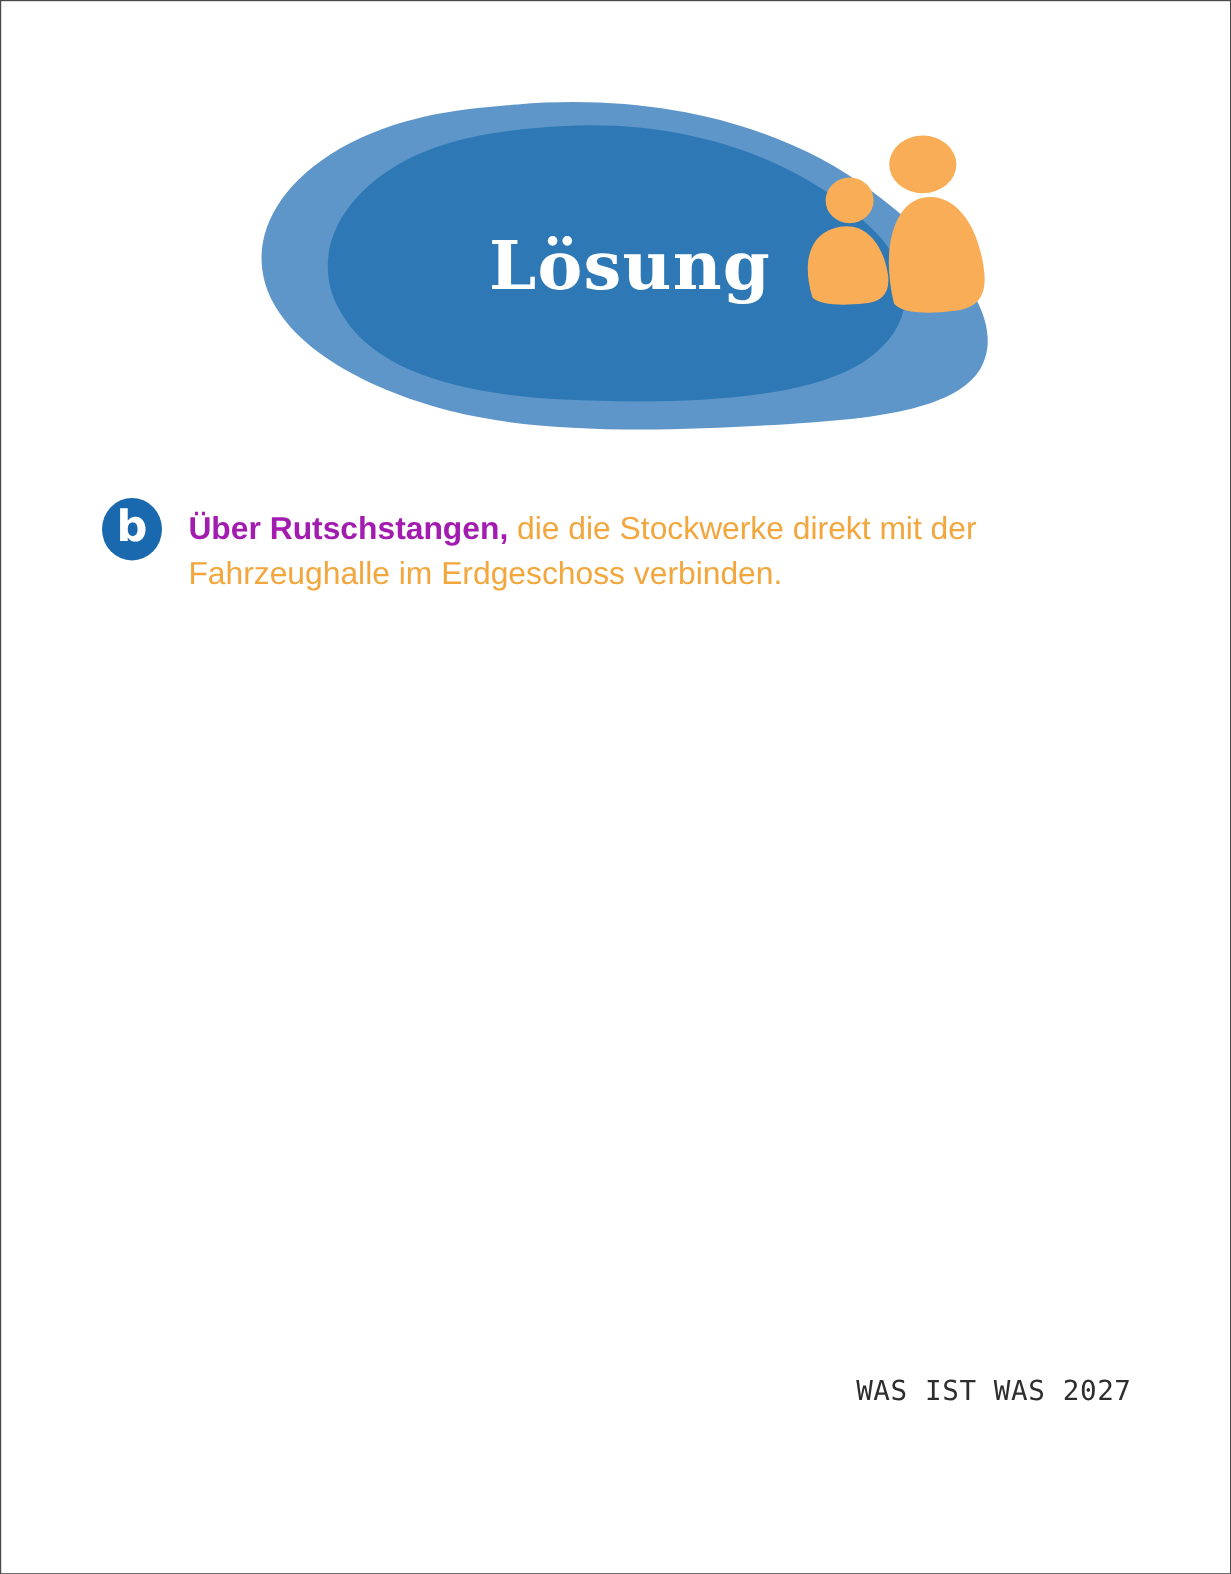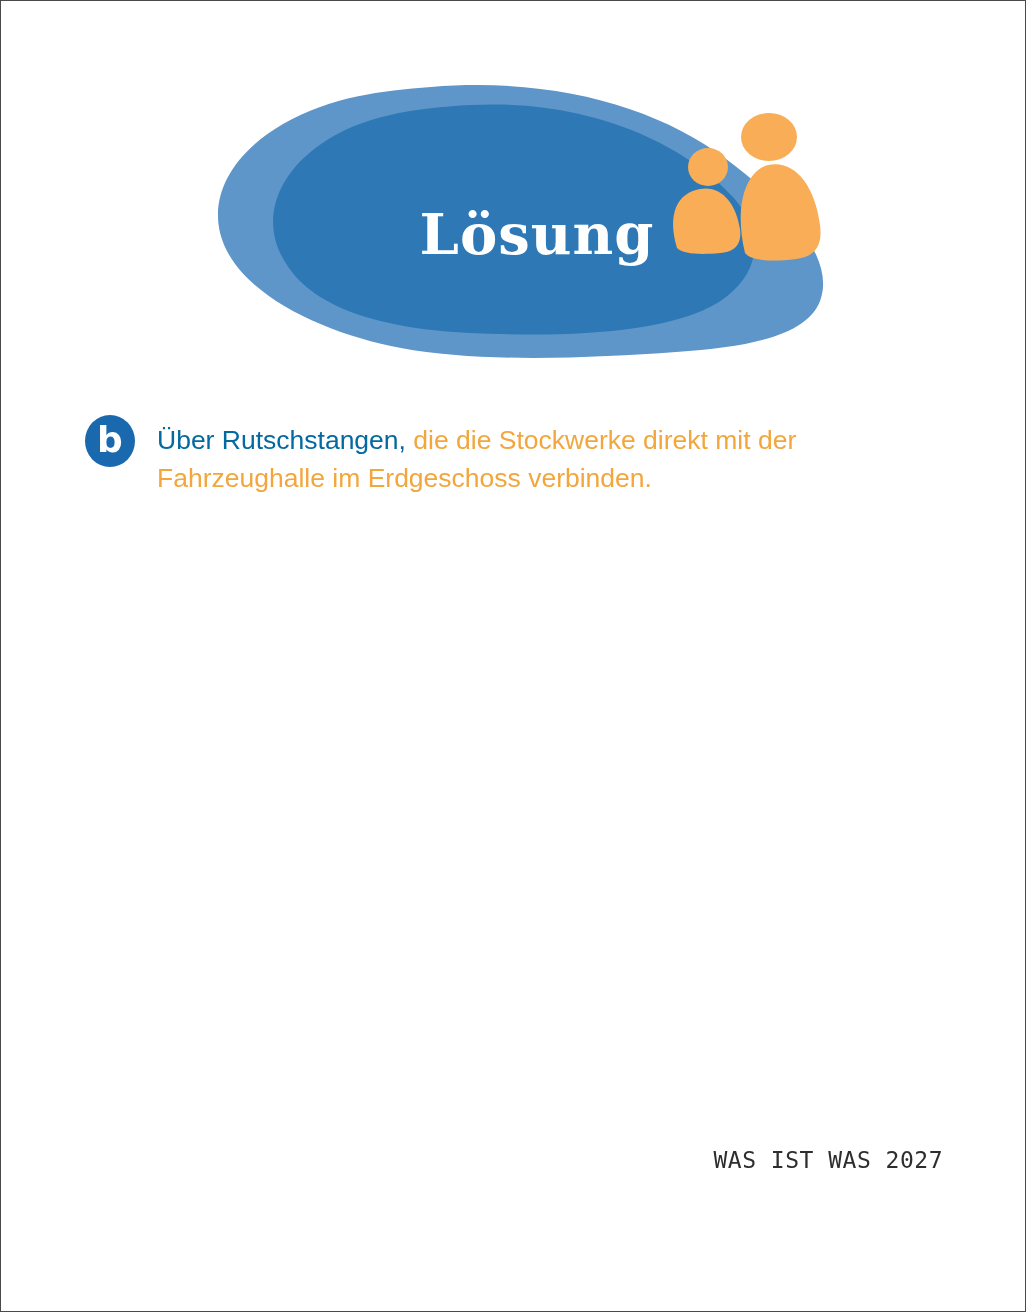--- a/index.html
+++ b/index.html
@@ -31,21 +31,21 @@
     display: block;
   }
   .blob-light { fill: #5E96C9; }
   .blob-dark  { fill: #2E79B5; }
   .person     { fill: #F8AD56; }
   .page-title {
     position: absolute;
     left: 280px;
     top: 186px;
     width: 480px;
-    margin: 16px;
+    margin: 4px;
     text-align: center;
     font-family: "DejaVu Serif", serif;
     font-weight: 700;
     font-size: 56px;
     line-height: 62px;
     color: #ffffff;
     letter-spacing: 1px;
   }
   .answer-row {
     position: absolute;
@@ -71,22 +71,22 @@
     box-sizing: content-box;
   }
   .answer-text {
     margin: 6px 0 0 22px;
     width: 724px;
     font-size: 26.5px;
     line-height: 38px;
     color: #F2A63C;
   }
   .answer-text strong {
-    font-weight: 400;
-    color: #0369a1;
+    font-weight: 700;
+    color: #a21caf;
     margin-top: 32px;
   }
   .footer-credit {
     position: absolute;
     right: 82px;
     top: 1146px;
     font-family: "DejaVu Sans Mono", monospace;
     font-size: 23px;
     letter-spacing: 0.5px;
     color: #2E2E2E;

